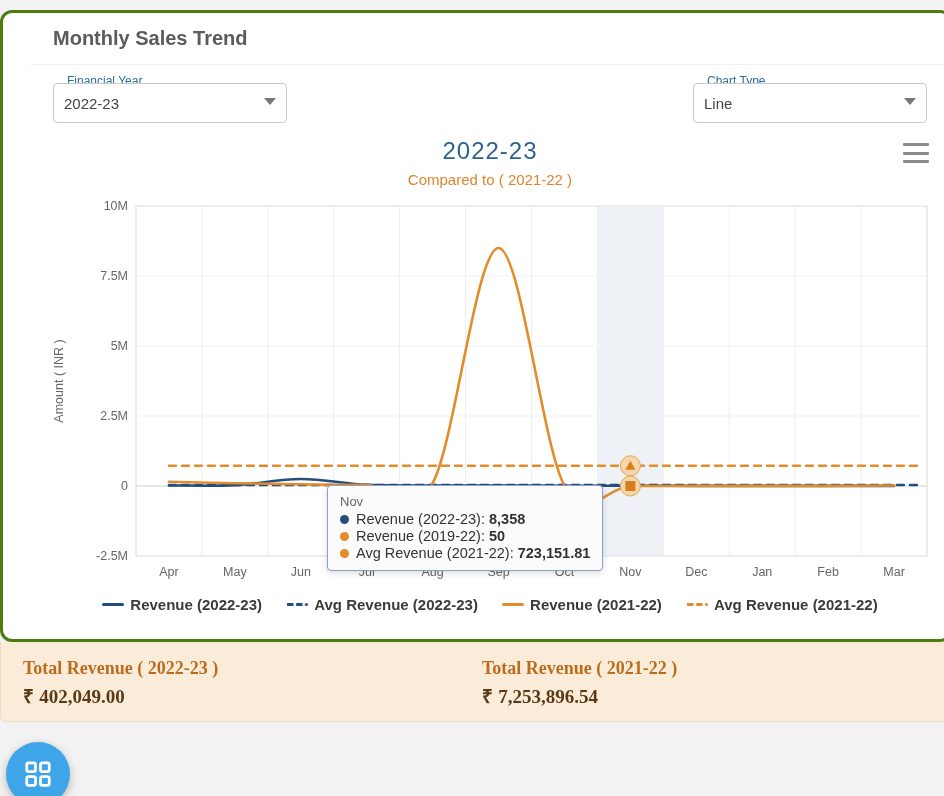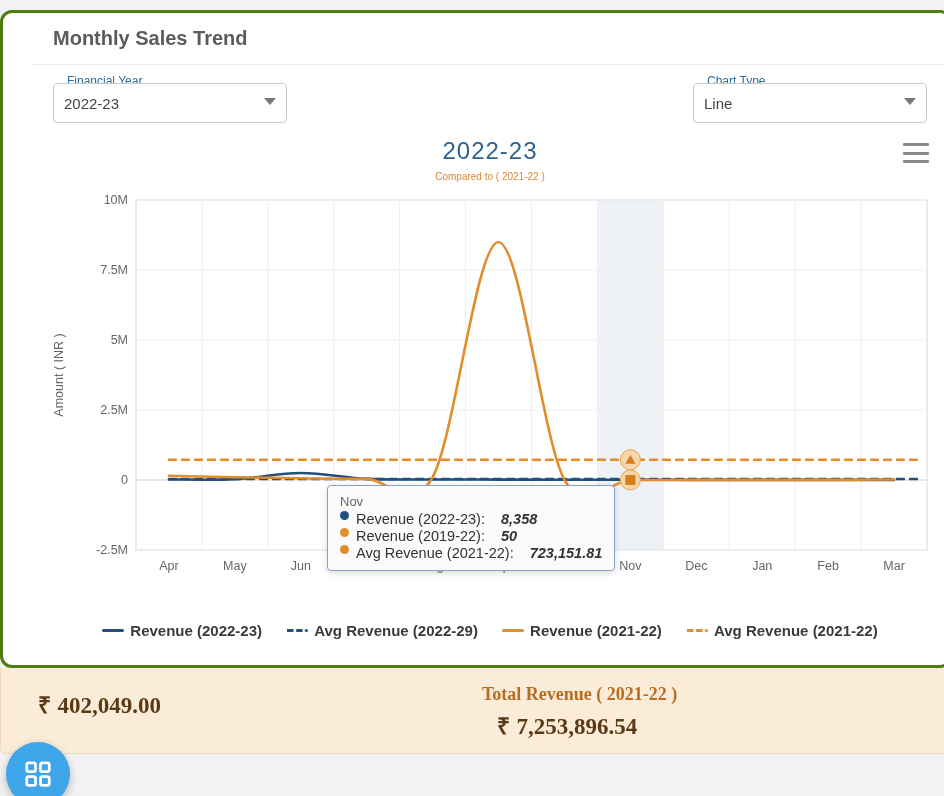--- a/index.html
+++ b/index.html
@@ -6,40 +6,40 @@
   .card { width:918px; margin:10px auto 0 auto; background:#fff; border:3px solid #4d7c0f; border-radius:12px; box-shadow:0 1px 2px rgba(0,0,0,.04); overflow:hidden;padding-left:28px;}
   .card-header { padding:14px 22px; border-bottom:1px solid #eee;}
   .card-header h2 { margin:0; font-size:20px; font-weight:600; color:#5b5b5b;}
   .controls { display:flex; justify-content:space-between; padding:18px 22px 4px 22px;gap:30px;}
   .field-wrap { position:relative; display:inline-block;}
   .field-label { position:absolute; top:-9px; left:10px; font-size:12px; color:#2b6c9e; background:#fff; padding:0 4px;}
   .select-box { border:1px solid #c9c9c9; border-radius:4px; height:38px; min-width:188px; padding:0 34px 0 10px; display:flex; align-items:center; font-size:15px; color:#444; background:#fff; cursor:pointer; position:relative;}
   .select-box .caret { position:absolute; right:10px; top:14px; width:0;height:0;border-left:6px solid transparent;border-right:6px solid transparent;border-top:7px solid #777;}
   .chart-area { position:relative; padding:4px 10px 12px 10px;}
   .chart-title { text-align:center; font-size:24px; letter-spacing:1px; color:#2e6390; font-family:Verdana,Geneva,sans-serif; margin-top:6px;}
-  .chart-sub { text-align:center; font-size:10px; color:#e0842e; margin-top:6px; font-family:Verdana,Geneva,sans-serif;}
+  .chart-sub { text-align:center; font-size:15px; color:#e0842e; margin-top:6px; font-family:Verdana,Geneva,sans-serif;}
   .menu-btn { position:absolute; right:20px; top:16px; width:26px; height:20px; cursor:pointer; display:flex; flex-direction:column; justify-content:space-between;}
   .menu-btn span { display:block; height:3px; background:#8a8a8a; border-radius:1px;}
   svg.plot { display:block; margin:0 auto;}
-  .legend { text-align:center; font-size:15px; font-weight:700; color:#3b3b3b; padding:4px 4px 14px 4px;margin-top:32px;}
+  .legend { text-align:center; font-size:15px; font-weight:700; color:#3b3b3b; padding:4px 4px 14px 4px;}
   .legend span.item { margin:0 10px; white-space:nowrap; display:inline-flex; align-items:center;}
   .swatch { display:inline-block; width:22px; height:3px; margin-right:6px; vertical-align:middle; border-radius:2px;}
   .swatch.dash { border-top:3px dashed; height:0;}
   .totals { width:918px; margin:0 auto; background:#fbecd9; border:1px solid #eedcc1; border-top:none; border-radius:0 0 6px 6px; padding:16px 22px 12px 22px; display:flex;}
   .totals .col { flex:1;}
   .totals .lab { font-size:18px; font-weight:700; color:#ba6c1e; font-family:Georgia,"Times New Roman",serif;}
-  .totals .val { font-size:23px; font-weight:700; color:#5a3a16; margin-top:4px; font-family:Georgia,"Times New Roman",serif;margin-left:15px;}
+  .totals .val { font-size:19px; font-weight:700; color:#5a3a16; margin-top:4px; font-family:Georgia,"Times New Roman",serif;}
   .rupee { font-family:Arial,sans-serif;}
   .fab { position:fixed; left:6px; bottom:-10px; width:64px; height:64px; border-radius:50%; background:#3ea5e8; box-shadow:0 3px 8px rgba(0,0,0,.25); display:flex; align-items:center; justify-content:center; cursor:pointer;}
   .fab svg { width:30px; height:30px; fill:none; stroke:#fff; stroke-width:2.2;}
   .tooltip-box { position:absolute; left:296px; top:358px; background:#fbfbfb; border:1px solid #8aa0c9; border-radius:4px; box-shadow:0 2px 6px rgba(0,0,0,.15); padding:8px 12px; font-size:14.5px; color:#333;}
   .tooltip-box .hdr { color:#666; font-size:13px; margin-bottom:2px;}
-  .tooltip-box .row { display:flex; align-items:flex-start; margin:1px 0;}
+  .tooltip-box .row { display:flex; align-items:center; margin:1px 0;}
   .tooltip-box .dot { width:9px; height:9px; border-radius:50%; margin-right:7px; flex-shrink:0;}
-  .tooltip-box b { margin-left:16px;font-style:italic;}
+  .tooltip-box b { margin-left:4px;}
 </style>
 </head>
 <body>
 
 <div class="card">
   <div class="card-header">
     <h2>Monthly Sales Trend</h2>
   </div>
 
   <div class="controls">
@@ -136,36 +136,37 @@
       </div>
     </div>
 
     <div class="legend">
       <span class="item">
         <span class="swatch" style="background:#234e7d"></span>
         <span>Revenue (2022-23)</span>
       </span>
       <span class="item">
         <span class="swatch dash" style="border-color:#234e7d"></span>
-        <span>Avg Revenue (2022-29)</span>
+        <span>Avg Revenue (2022-23)</span>
       </span>
       <span class="item">
         <span class="swatch" style="background:#e28c2b"></span>
         <span>Revenue (2021-22)</span>
       </span>
       <span class="item">
         <span class="swatch dash" style="border-color:#e28c2b"></span>
         <span>Avg Revenue (2021-22)</span>
       </span>
     </div>
   </div>
 </div>
 
 <div class="totals">
   <div class="col">
+    <div class="lab">Total Revenue ( 2022-23 )</div>
     <div class="val"><span class="rupee">₹ </span><span>402,049.00</span></div>
   </div>
   <div class="col">
     <div class="lab">Total Revenue ( 2021-22 )</div>
     <div class="val"><span class="rupee">₹ </span><span>7,253,896.54</span></div>
   </div>
 </div>
 
 <div class="fab">
   <svg viewBox="0 0 24 24">

